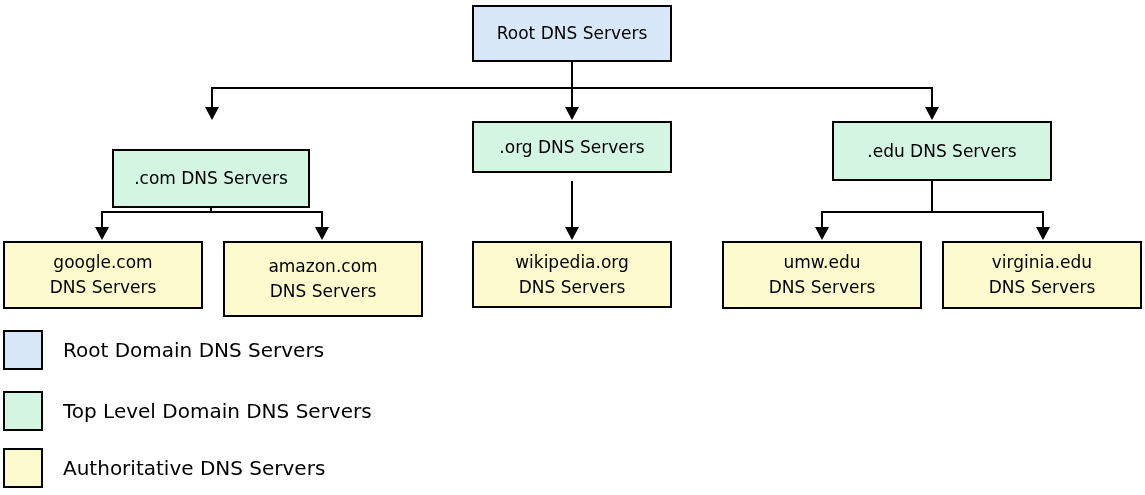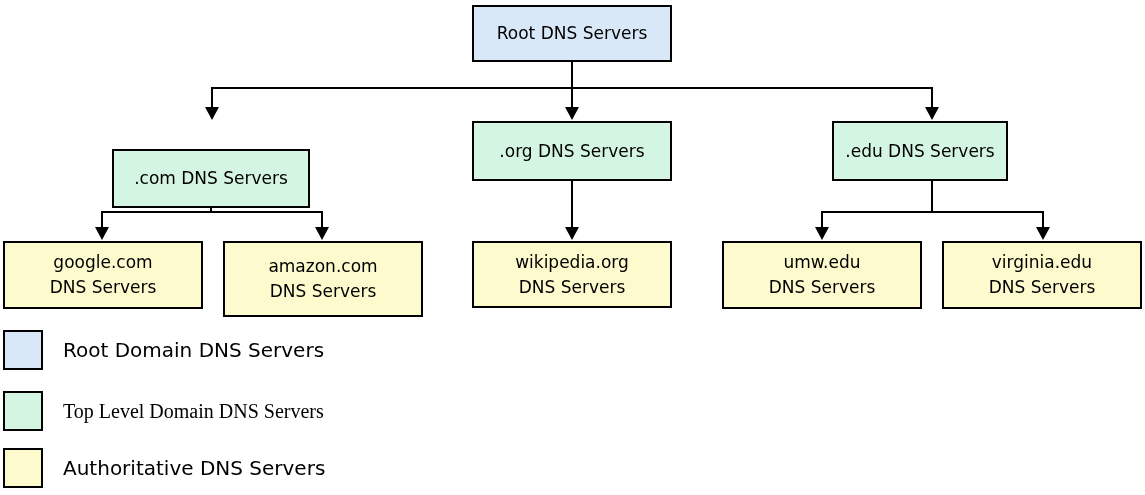--- a/index.html
+++ b/index.html
@@ -97,24 +97,24 @@
     <polygon points="1036,227 1050,227 1043,240"></polygon>
   </svg>
 
   <div class="node level-root" style="left:472px; top:5px; width:200px; height:57px;">
     <span class="lbl">Root DNS Servers</span>
   </div>
 
   <div class="node level-tld" style="left:112px; top:121px; width:198px; height:59px;margin-top:28px;">
     <span class="lbl">.com DNS Servers</span>
   </div>
-  <div class="node level-tld" style="left:472px; top:121px; width:200px; height:60px;">
+  <div class="node level-tld" style="left:472px; top:121px; width:200px; height:52px;">
     <span class="lbl">.org DNS Servers</span>
   </div>
-  <div class="node level-tld" style="left:832px; top:121px; width:176px; height:60px;">
+  <div class="node level-tld" style="left:832px; top:121px; width:220px; height:60px;">
     <span class="lbl">.edu DNS Servers</span>
   </div>
 
   <div class="node level-auth" style="left:3px; top:241px; width:200px; height:68px;">
     <span class="lbl">google.com
 DNS Servers</span>
   </div>
   <div class="node level-auth" style="left:223px; top:241px; width:200px; height:76px;">
     <span class="lbl">amazon.com
 DNS Servers</span>
@@ -129,21 +129,21 @@
   </div>
   <div class="node level-auth" style="left:942px; top:241px; width:200px; height:68px;">
     <span class="lbl">virginia.edu
 DNS Servers</span>
   </div>
 
   <div class="legend-row" style="top:330px;">
     <span class="swatch sw-root"></span>
     <span class="legend-label">Root Domain DNS Servers</span>
   </div>
-  <div class="legend-row" style="top:391px;font-family:Liberation Serif, serif;">
+  <div class="legend-row" style="top:391px;">
     <span class="swatch sw-tld"></span>
     <span class="legend-label">Top Level Domain DNS Servers</span>
   </div>
   <div class="legend-row" style="top:448px;">
     <span class="swatch sw-auth"></span>
     <span class="legend-label">Authoritative DNS Servers</span>
   </div>
 
 </div>
 

